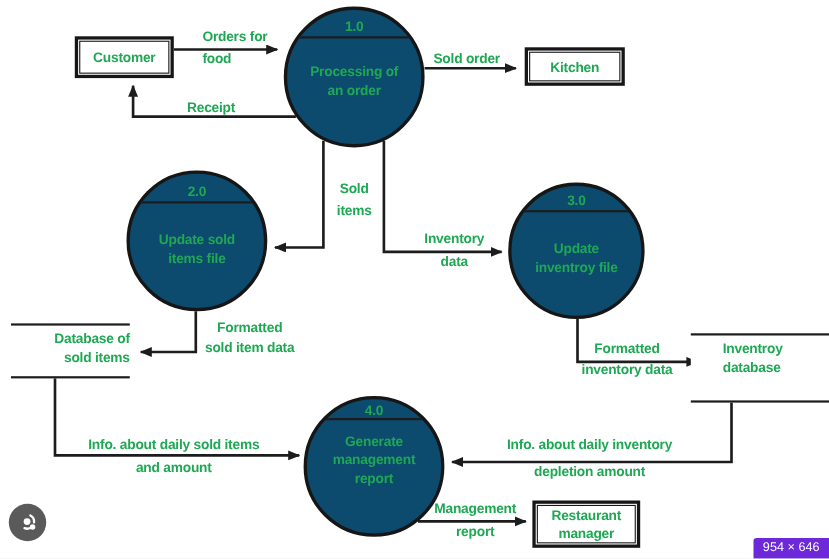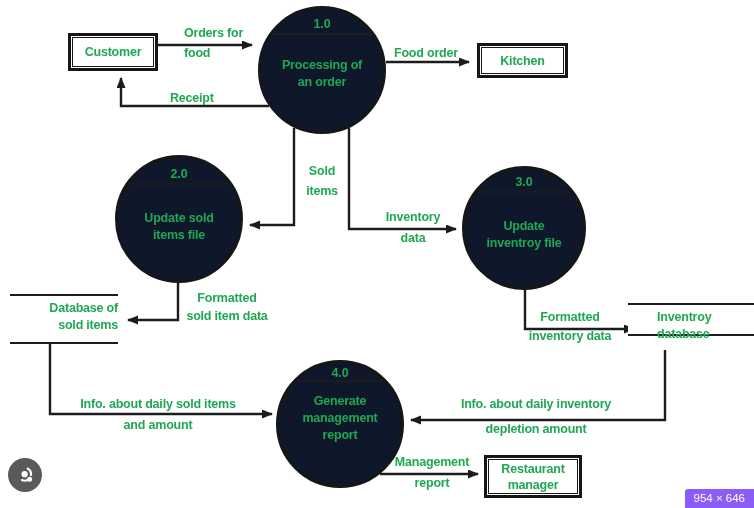--- a/index.html
+++ b/index.html
@@ -15,21 +15,21 @@
     position:absolute; z-index:2; background:#fff;
     border:3px solid #161616;
     display:flex; flex-direction:column; align-items:center; justify-content:center;
     color:#1fa854; font-weight:bold; font-size:12.5px; letter-spacing:-0.2px;
     line-height:16px;
   }
   .entity::before { content:""; position:absolute; inset:1px; border:1.6px solid #161616; pointer-events:none; }
 
   
   .process {
-    position:absolute; z-index:2; background:#0f172a;
+    position:absolute; z-index:2; background:#0c4a6e;
     border:3px solid #161616; border-radius:50%; overflow:hidden;
     color:#1fa854; font-weight:bold; font-size:12.5px; letter-spacing:-0.2px;
     text-align:center;
   }
   .process .pnum { position:absolute; left:0; right:0; }
   .process .chord { position:absolute; left:-4px; right:-4px; border-top:2.5px solid #1c1c1c; }
   .process .plabel { position:absolute; left:0; right:0; line-height:17px; }
 
   
   .store {
@@ -53,21 +53,21 @@
   }
 
   #lens-button {
     position:absolute; left:8px; top:458px; width:34px; height:34px; z-index:4;
     background:#5a5a5a; border-radius:50%;
     display:flex; align-items:center; justify-content:center; cursor:pointer;
   }
 
   #size-badge {
     position:absolute; right:0; bottom:0; z-index:4;
-    background:#8b5cf6; color:#fff; font-size:11.5px; line-height:19px;
+    background:#6d28d9; color:#fff; font-size:11.5px; line-height:19px;
     padding:0 9px; border-top-left-radius:3px;
   }
 </style>
 </head>
 <body>
 
 <div id="canvas">
 
   <svg id="wires" width="754" height="508">
     <defs>
@@ -137,32 +137,32 @@
       <span>management</span><br>
       <span>report</span>
     </div>
   </div>
 
   <div class="store" style="left:10px; top:294px; width:108px; height:50px; padding:4px 0 0 17px;text-align:right;">
     <span>Database of</span><br>
     <span>sold items</span>
   </div>
 
-  <div class="store" style="left:628px; top:303px; width:126px; height:33px; padding:4px 16px 0 29px;">
+  <div class="store" style="left:628px; top:303px; width:126px; height:63px; padding:4px 16px 0 29px;">
     <span>Inventroy</span><br>
     <span>database</span>
   </div>
 
   <div class="flabel" style="left:184px; top:26px;">
     <span>Orders for</span>
     <span class="l2" style="margin-top:6px">food</span>
   </div>
 
   <div class="flabel" style="left:394px; top:46px;">
-    <span>Food order</span>
+    <span>Sold order</span>
   </div>
 
   <div class="flabel" style="left:170px; top:91px;">
     <span>Receipt</span>
   </div>
 
   <div class="flabel center" style="left:292px; top:164px; width:60px;">
     <span>Sold</span>
     <span class="l2" style="margin-top:6px">items</span>
   </div>

